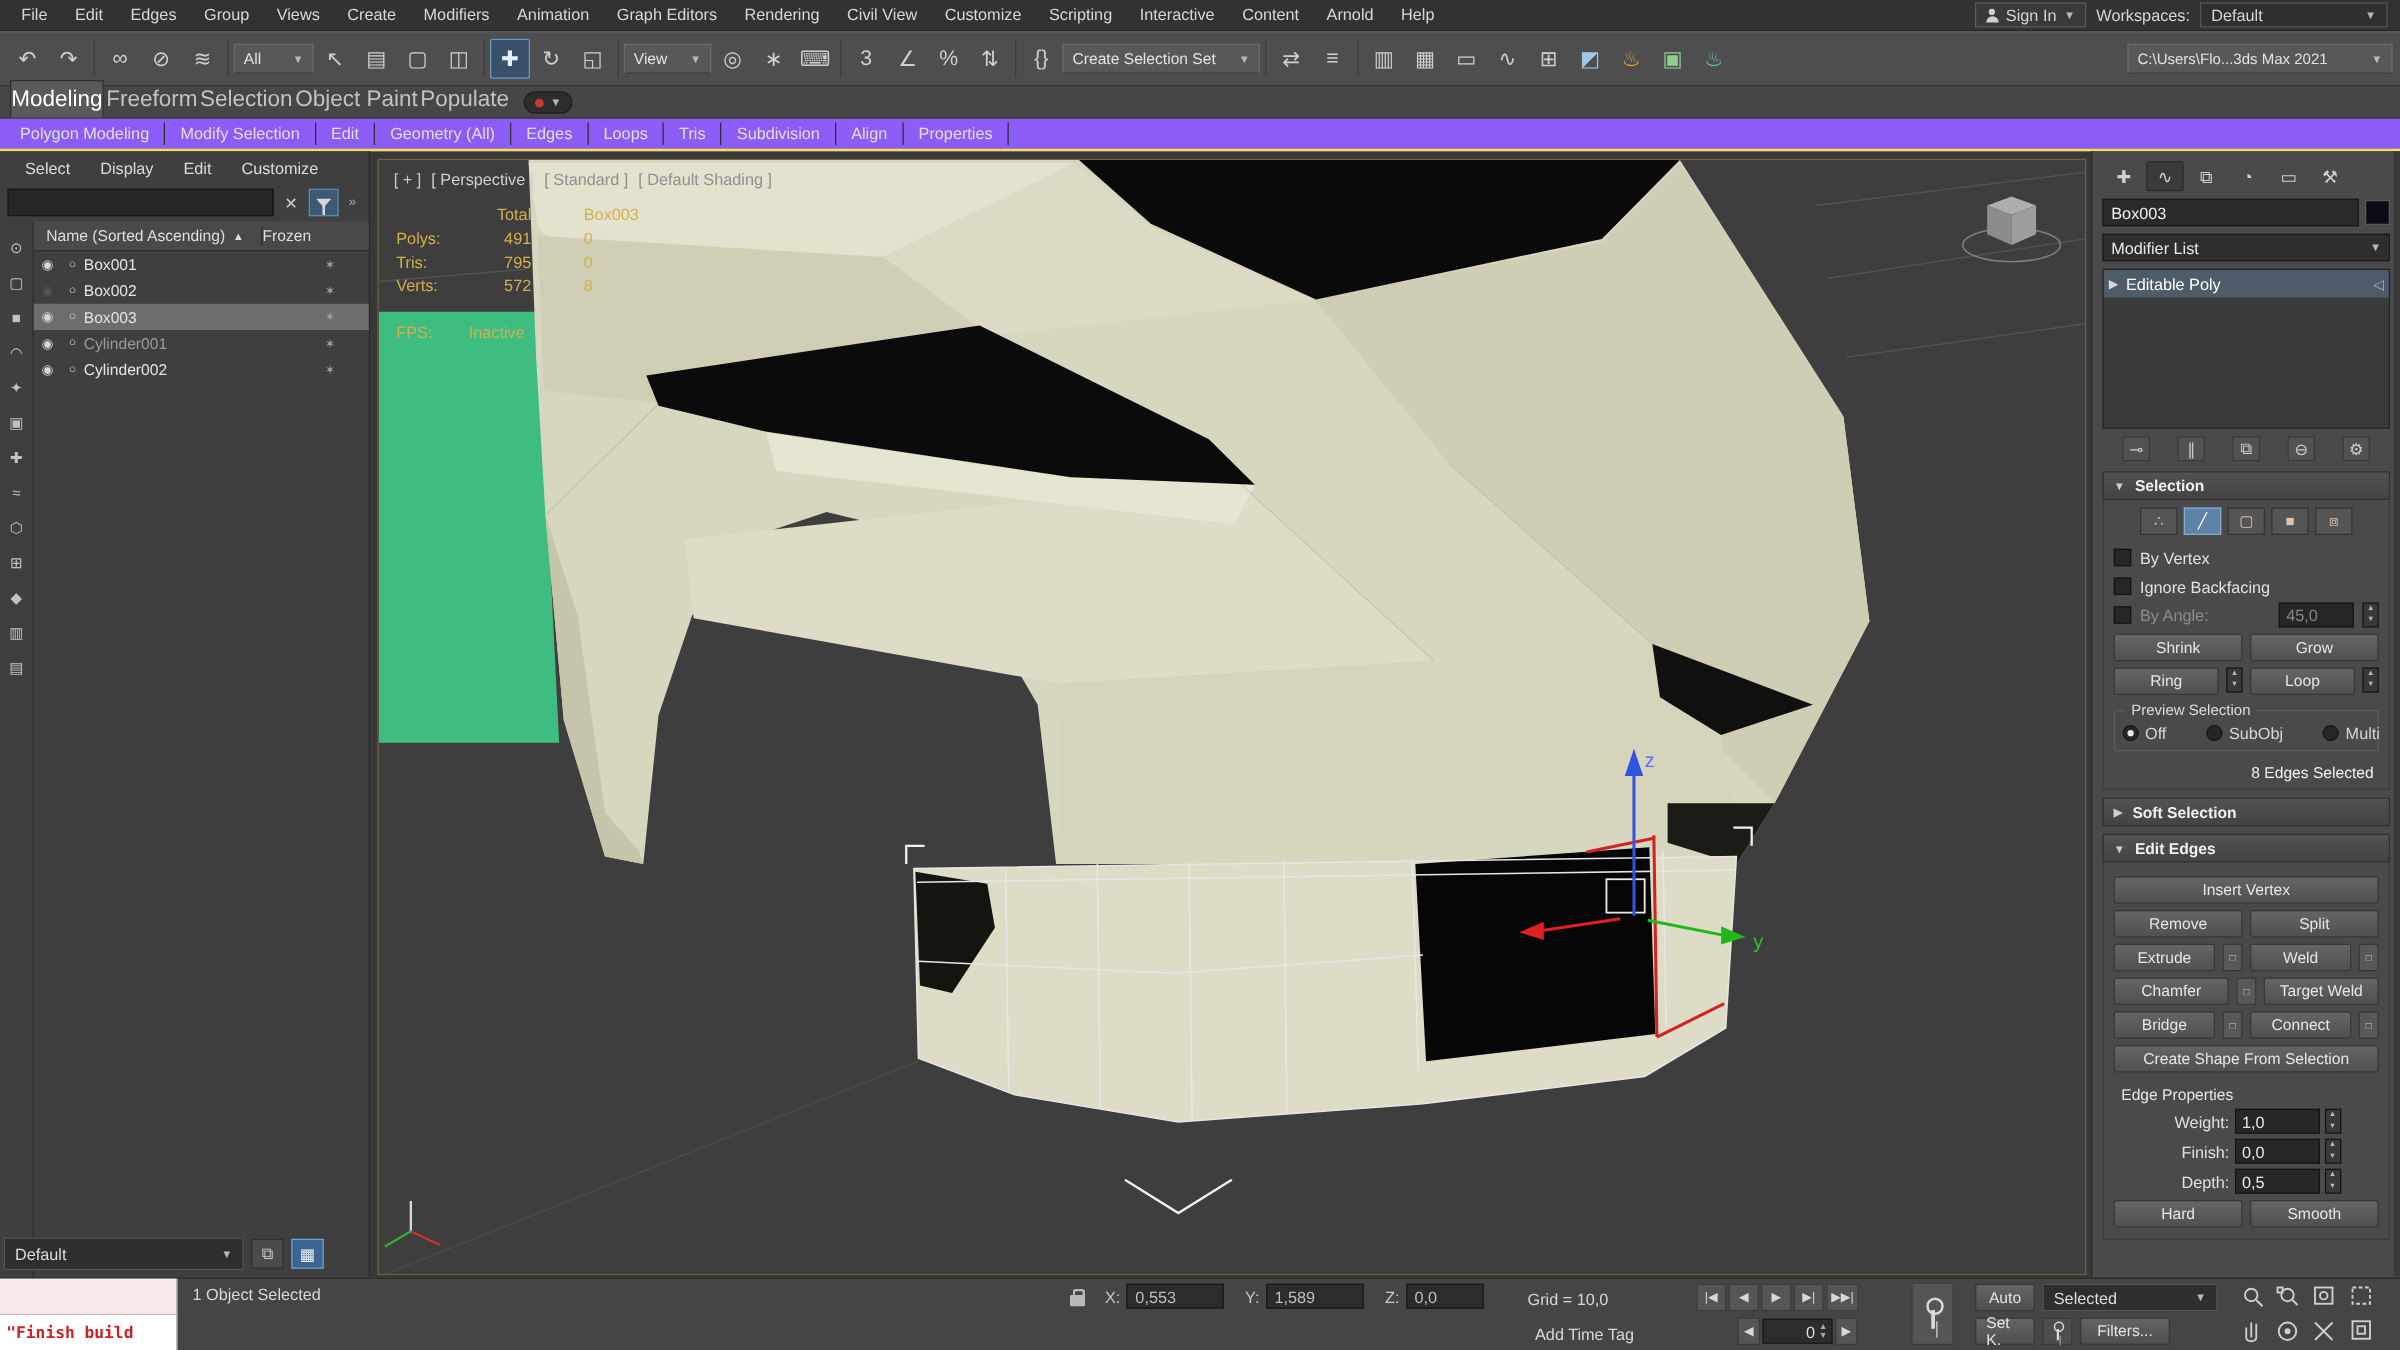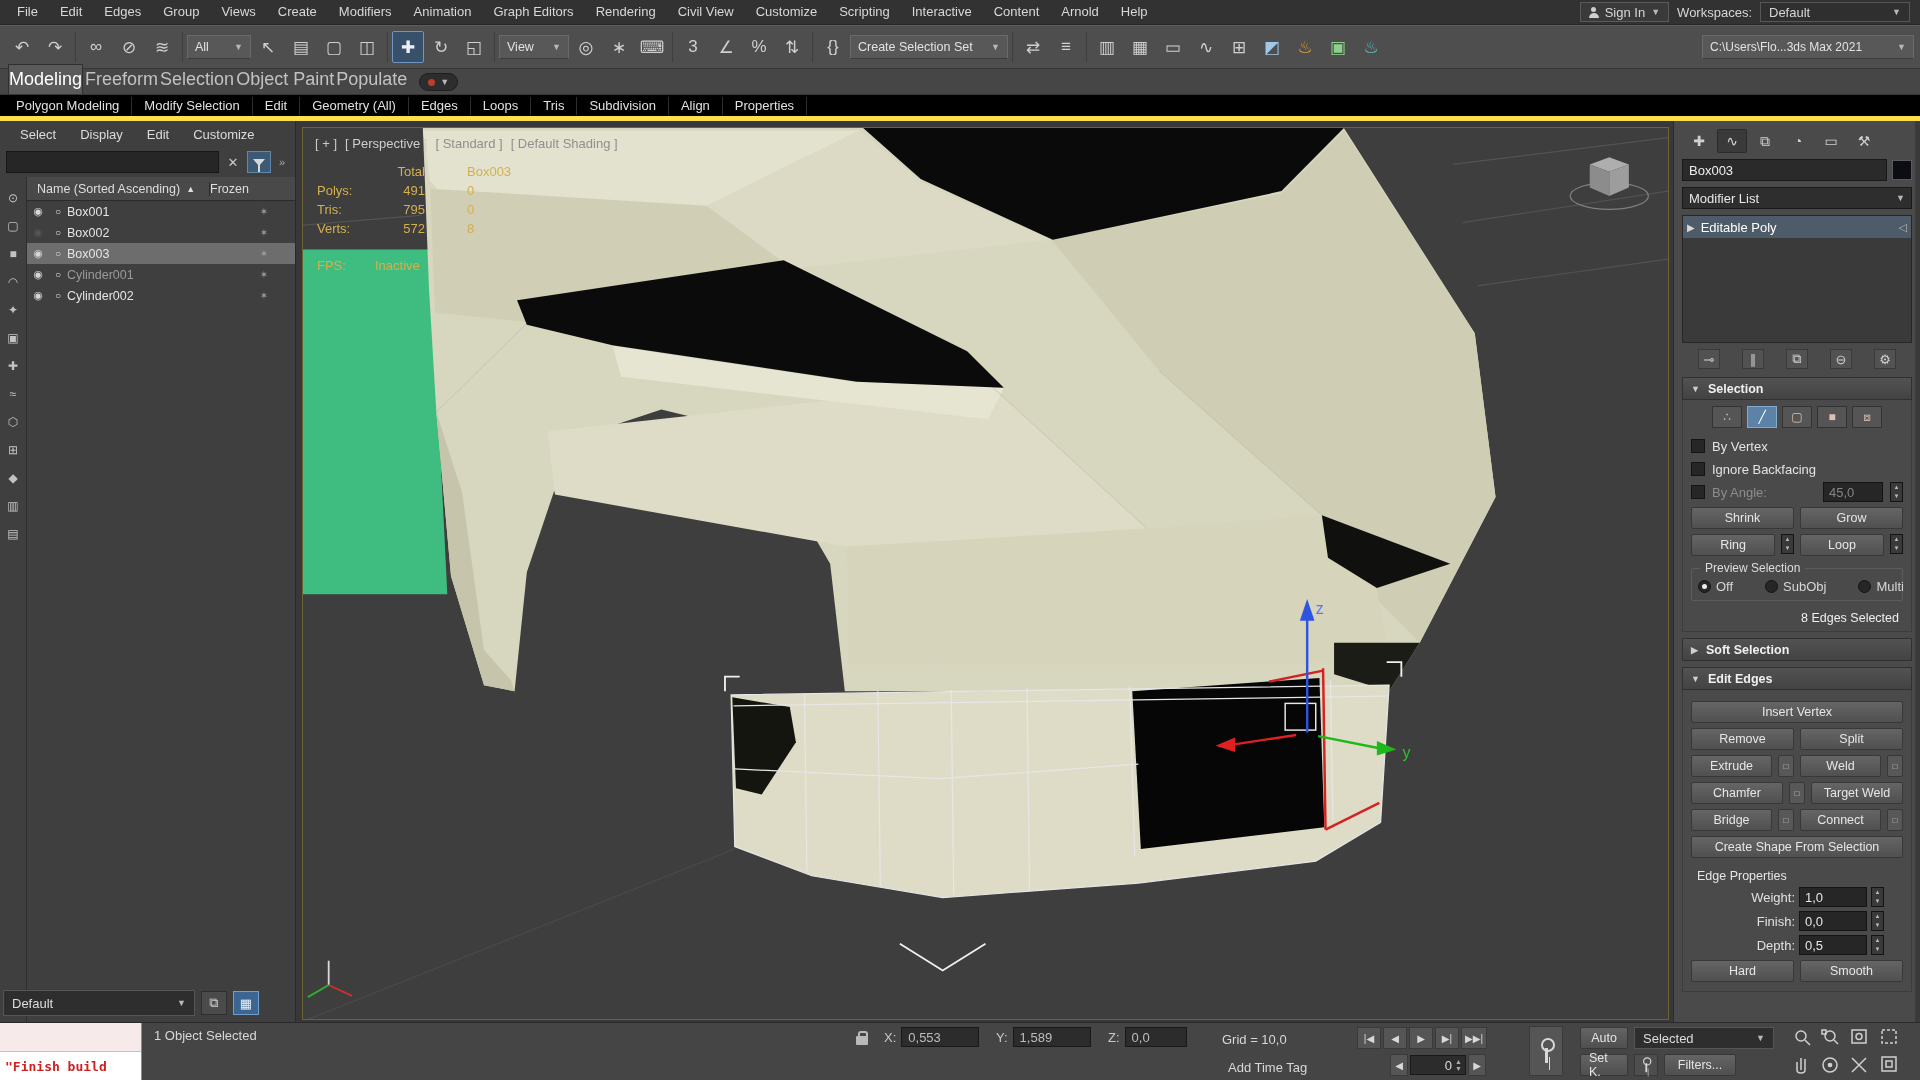--- a/index.html
+++ b/index.html
@@ -24,21 +24,21 @@
   .tool-sep{width:1px;height:30px;background:#3e3e3e;margin:0 3px}
   .tool-dd{height:24px;background:#585858;border:1px solid #6a6a6a;border-bottom-color:#3c3c3c;display:flex;align-items:center;justify-content:space-between;padding:0 7px;gap:8px;font-size:12.5px;color:#e2e2e2}
   .glyph-blue{color:#9fc7e8}.glyph-orange{color:#e8a33c}.glyph-teal{color:#5fc6c9}.glyph-green{color:#8cd08c}
 
   
   .ribbon-tabs{position:absolute;left:0;top:69px;right:0;height:26px;background:#464646;display:flex;align-items:flex-end;padding-left:8px;gap:2px;border-bottom:1px solid #353535}
   .rtab{padding:4px 0;color:#c2c2c2;font-size:18px}
   .rtab.active{background:#5a5a5a;color:#fff;border:1px solid #303030;border-bottom:none}
   .ribbon-media{margin-left:10px;margin-bottom:3px;height:18px;background:#2d2d2d;border:1px solid #1f1f1f;border-radius:9px;display:flex;align-items:center;gap:5px;padding:0 8px}
   .reddot{width:7px;height:7px;border-radius:50%;background:#c43a2f}
-  .ribbon-sub{position:absolute;left:0;top:95px;right:0;height:26px;background:#000000;display:flex;align-items:center;padding-left:4px;border-bottom:5px solid #fde047}
+  .ribbon-sub{position:absolute;left:0;top:95px;right:0;height:26px;background:#8b5cf6;display:flex;align-items:center;padding-left:4px;border-bottom:2px solid #fde047}
   .rs-item{padding:0 12px;height:18px;line-height:18px;color:#e0e0e0;border-right:1px solid #2e2e2e;font-size:13px}
 
   
   .left-panel{position:absolute;left:0;top:121px;width:296px;bottom:58px;background:#3f3f3f;border-right:1px solid #2a2a2a}
   .sx-menus{display:flex;gap:4px;height:26px;align-items:center;padding-left:10px}
   .sx-menu{padding:0 10px;color:#dcdcdc}
   .sx-search{display:flex;align-items:center;height:30px;gap:4px;padding:0 6px}
   .sx-input{flex:1;height:22px;background:#262626;border:1px solid #171717;color:#ddd;padding:0 6px;font-family:inherit;font-size:12.5px}
   .sx-clear{width:20px;height:20px;display:flex;align-items:center;justify-content:center;color:#c8c8c8}
   .funnel{width:24px;height:22px;background:#3c5a73;border:1px solid #6088a8;display:flex;align-items:center;justify-content:center}
@@ -120,21 +120,21 @@
   .set-box{width:16px;height:22px;background:#585858;border:1px solid #383838;border-radius:2px;display:flex;align-items:center;justify-content:center;color:#ccc;font-size:8px}
 
   .pv-box{border:1px solid #5c5c5c;border-radius:2px;margin:12px 2px 4px 2px;padding:10px 6px 6px 6px;position:relative}
   .pv-label{position:absolute;top:-8px;left:8px;background:#4a4a4a;padding:0 5px;color:#dcdcdc;font-size:12px}
   .rad-row{display:flex;align-items:center;gap:5px}
   .rad{width:13px;height:13px;border-radius:50%;background:#262626;border:1px solid #141414;position:relative}
   .rad.on::after{content:"";position:absolute;left:3px;top:3px;width:5px;height:5px;border-radius:50%;background:#eaeaea}
   .rad-group{display:flex;gap:32px}
   .sel-info{text-align:right;color:#efefef;padding:6px 6px 2px 0;font-size:12.5px}
 
-  .ep-row{display:flex;align-items:center;justify-content:flex-end;gap:4px;margin:4px 21px}
+  .ep-row{display:flex;align-items:center;justify-content:center;gap:4px;margin:4px 21px}
   .ep-lab{color:#e0e0e0;width:62px;text-align:right}
   .ep-row .fld{width:68px}
   .ep-title{color:#e6e6e6;padding:6px 0 0 8px;font-size:12.5px}
 
   
   .statusbar{position:absolute;left:0;right:0;bottom:0;height:58px;background:#454545;border-top:1px solid #2a2a2a}
   .listener{position:absolute;left:0;top:0;width:142px;height:58px;background:#f3e4e4;border-right:1px solid #8a8a8a}
   .listener .top{height:29px;border-bottom:1px solid #d8b8b8;background:#f7eaea}
   .listener .bottom{height:29px;background:#ffffff;display:flex;align-items:center;padding-left:5px;font-family:"DejaVu Sans Mono",monospace;font-size:13px;color:#cc2222;font-weight:bold}
   .sb-text{position:absolute;color:#d8d8d8}

